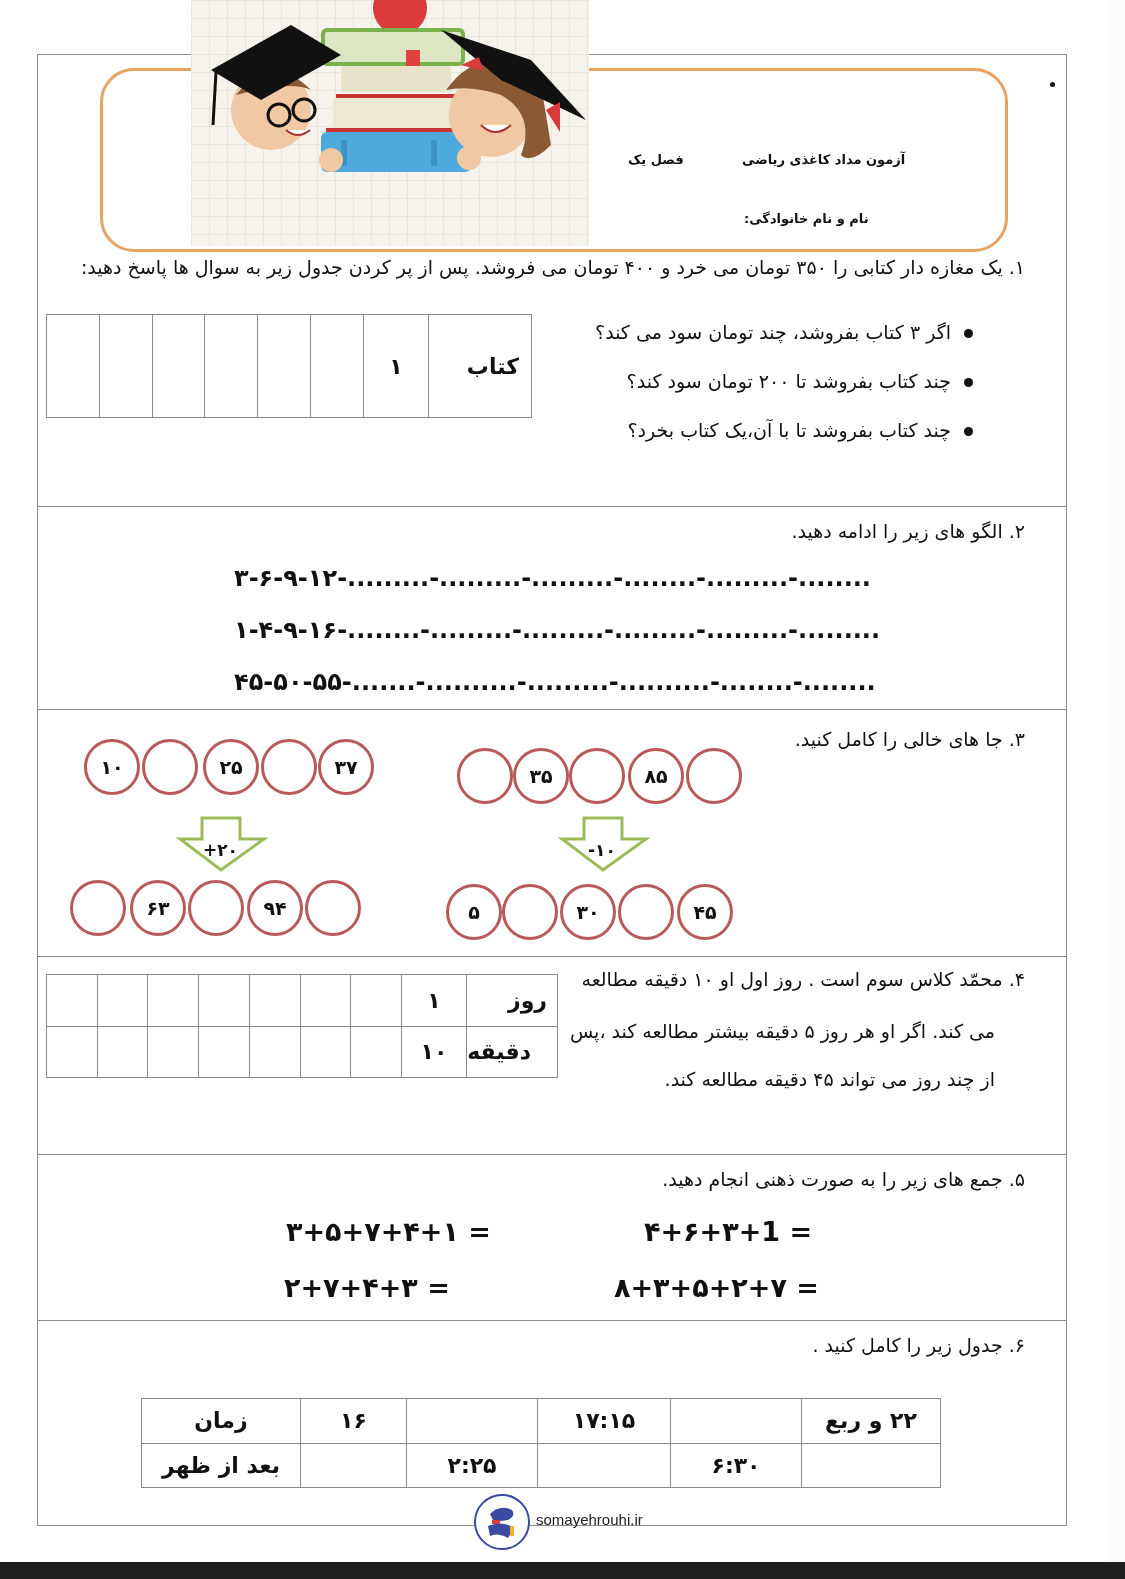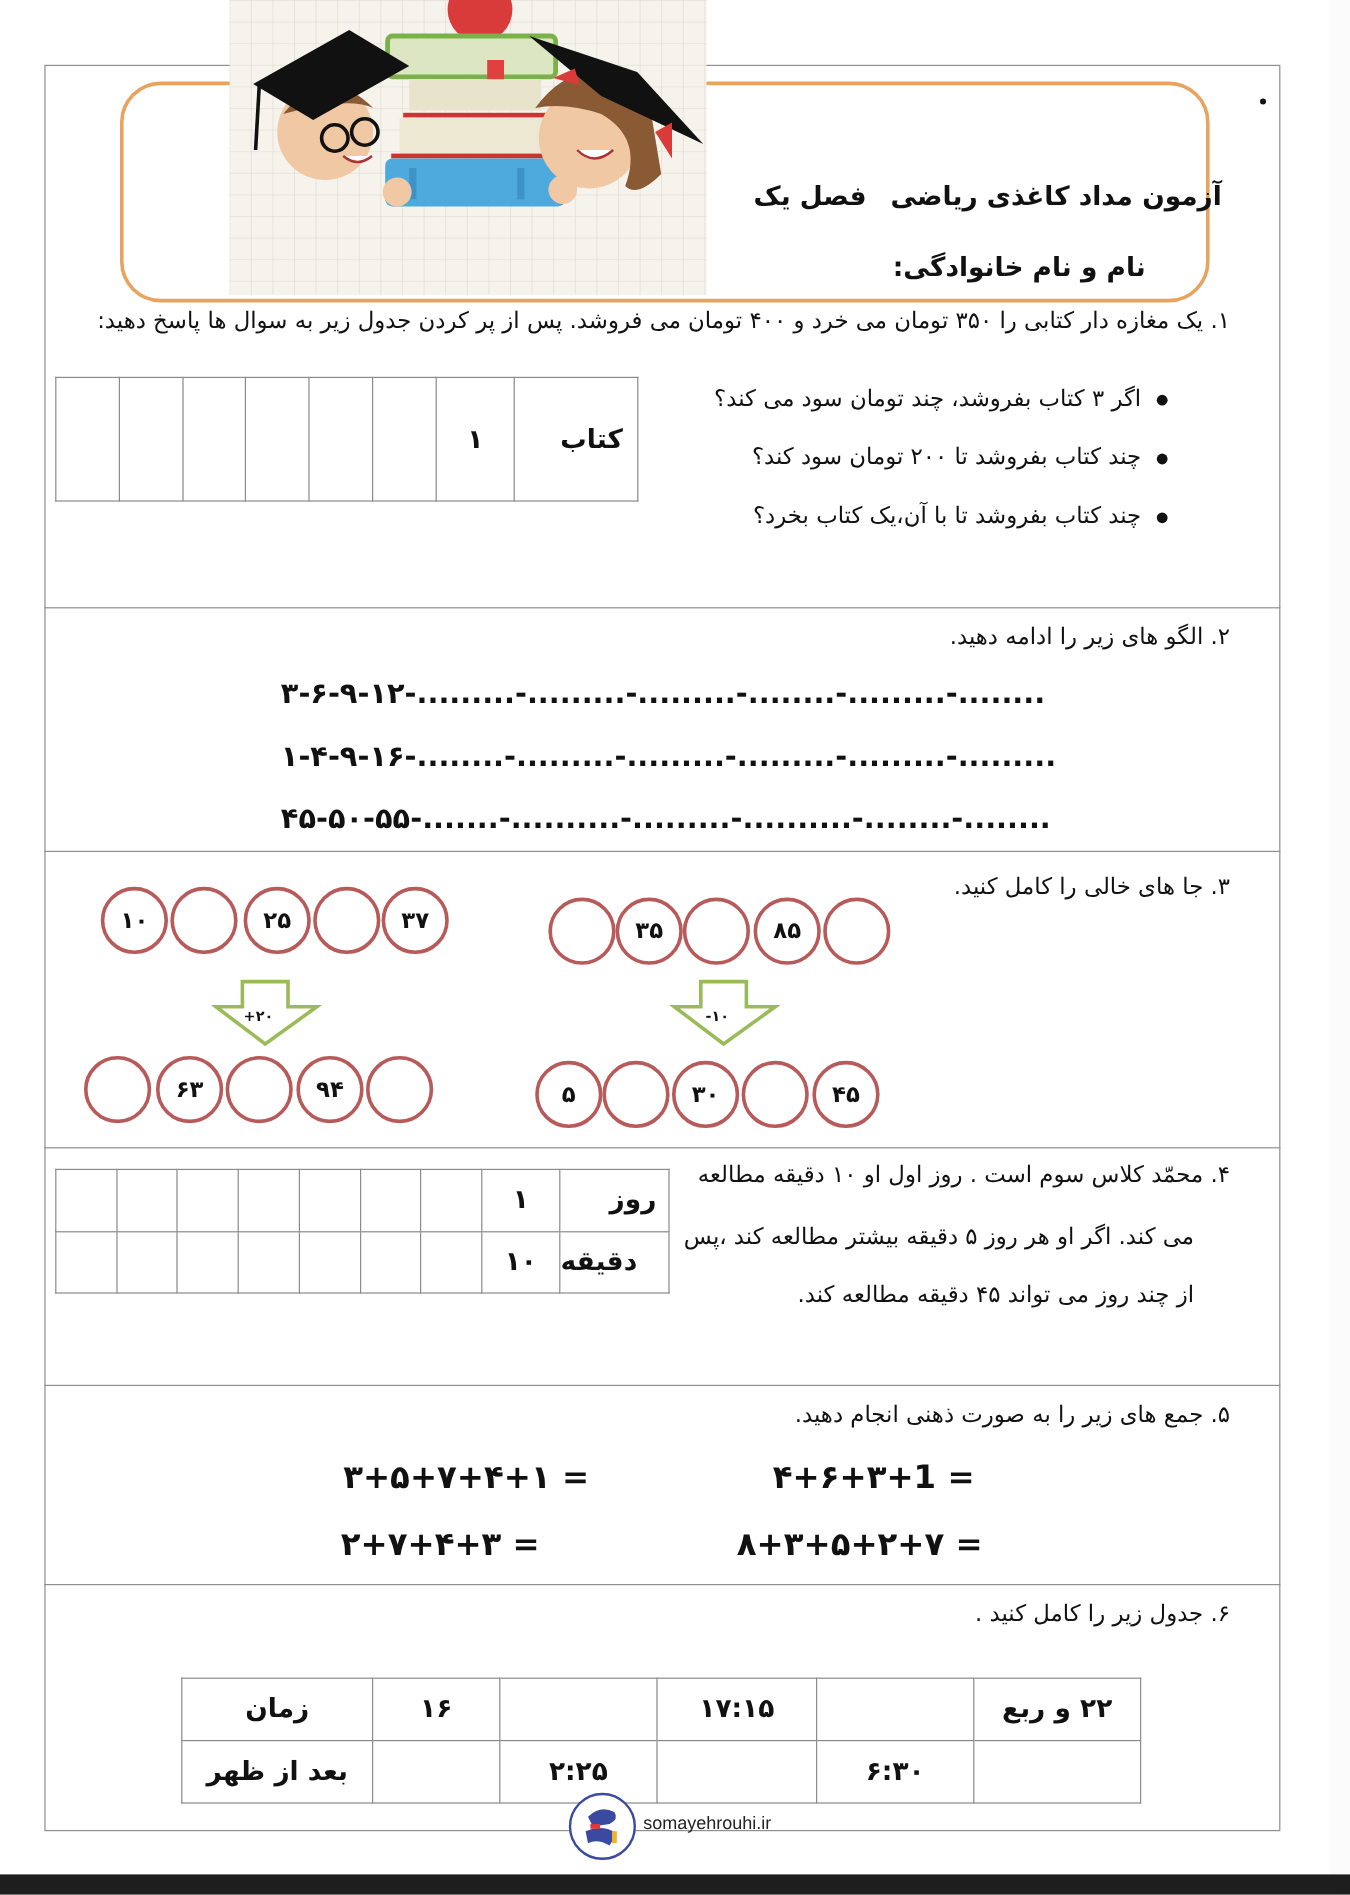--- a/index.html
+++ b/index.html
@@ -16,37 +16,37 @@
     position:absolute; left:37px; top:54px; width:1030px; height:1472px;
     border:1.5px solid #8e8e8e; box-sizing:border-box;
   }
   .header-box {
     position:absolute; left:100px; top:68px; width:908px; height:184px;
     border:3px solid #e8a35f; border-radius:34px; box-sizing:border-box;
   }
   .dot { position:absolute; left:1050px; top:82px; width:5px; height:5px; background:#111; border-radius:50%; }
   .illus { position:absolute; left:191px; top:0; width:398px; height:246px; overflow:hidden; }
   .rtl { direction:rtl; unicode-bidi:plaintext; }
-  .hdr-text { position:absolute; font-weight:bold; font-size:22px; white-space:nowrap; }
+  .hdr-text { position:absolute; font-weight:bold; font-size:13px; white-space:nowrap; }
   .q-text { position:absolute; font-size:19px; white-space:nowrap; direction:rtl; }
   .q-num { font-size:19px; }
   .sep { position:absolute; left:37px; width:1030px; height:0; border-top:1.5px solid #8e8e8e; }
   table.grid { position:absolute; border-collapse:collapse; }
   table.grid td { border:1.5px solid #8a8a8a; text-align:center; font-weight:bold; font-size:22px; padding:0; }
   .bullet-list { position:absolute; list-style:none; margin:0; padding:0; direction:rtl; }
   .bullet-list li { font-size:19px; height:49px; line-height:49px; white-space:nowrap; position:relative; padding-right:24px; }
   .bullet-list li::before { content:""; position:absolute; right:2px; top:21px; width:9px; height:9px; background:#111; border-radius:50%; }
   .pattern { position:absolute; font-weight:bold; font-size:24px; white-space:nowrap; direction:ltr; letter-spacing:0.5px; }
   .circle {
     position:absolute; width:56px; height:56px; border:3px solid #b85a5a; border-radius:50%;
     box-sizing:border-box; font-weight:bold; font-size:19px; display:flex; align-items:center; justify-content:center;
     background:#fff;
   }
   .arrow { position:absolute; width:92px; height:58px; }
-  .arrow-label { position:absolute; font-weight:bold; font-size:12px; white-space:nowrap; }
+  .arrow-label { position:absolute; font-weight:bold; font-size:17px; white-space:nowrap; }
   .sum { position:absolute; font-weight:bold; font-size:27px; white-space:nowrap; direction:ltr; }
   .footer-logo { position:absolute; left:474px; top:1494px; width:56px; height:56px; border-radius:50%; border:2px solid #3a4aa0; box-sizing:border-box; background:#fff; }
   .footer-url { position:absolute; left:536px; top:1511px; font-size:15px; color:#222; font-family:"Liberation Sans", sans-serif; }
 </style>
 </head>
 <body>
 
 <div class="frame-bg"></div>
 <div class="side-band-r"></div>
 <div class="bottom-band"></div>
@@ -221,21 +221,21 @@
 <div class="sum" style="left:614px; top:1272px;"><span class="rtl">۸+۳+۵+۲+۷ =</span></div>
 <div class="sum" style="left:284px; top:1272px;"><span class="rtl">۲+۷+۴+۳ =</span></div>
 
 <div class="sep" style="top:1320px;"></div>
 
 <div class="q-text" style="right:100px; top:1334px;">
   <span class="q-num">۶.</span>
   <span>جدول زیر را کامل کنید .</span>
 </div>
 
-<table class="grid" style="left:151px; top:1398px; width:800px; height:105px;">
+<table class="grid" style="left:141px; top:1398px; width:800px; height:90px;">
   <tbody>
       <tr>
     <td style="width:158px" class="rtl">زمان</td>
     <td style="width:105px">۱۶</td>
     <td style="width:130px"></td>
     <td style="width:132px">۱۷:۱۵</td>
     <td style="width:130px"></td>
     <td class="rtl">۲۲ و ربع</td>
   </tr>
   <tr>

